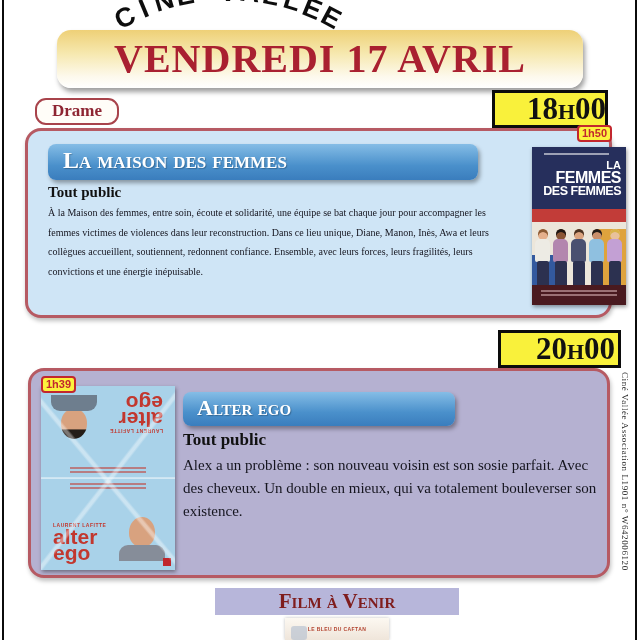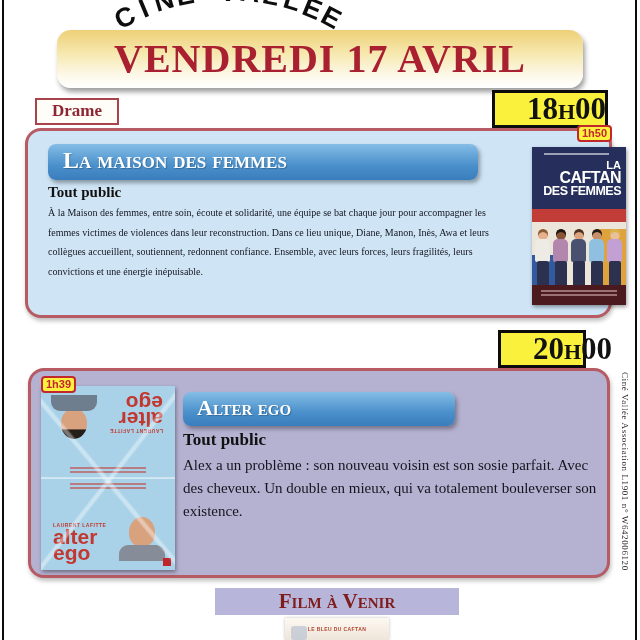--- a/index.html
+++ b/index.html
@@ -13,30 +13,30 @@
   .arc{position:absolute;left:0;top:0;width:640px;height:46px;font-family:"Liberation Sans",sans-serif;font-weight:bold;font-size:27px;color:#0d0d0d;}
   .arc span{position:absolute;}
 
   
   .banner{position:absolute;left:57px;top:30px;width:526px;height:58px;border-radius:14px;
     background:linear-gradient(#eed077 0%,#f6e8ae 40%,#fdf9ec 80%,#ffffff 100%);
     box-shadow:2px 4px 5px rgba(0,0,0,.38);}
   .banner-text{font-weight:bold;font-size:40px;color:#a92030;text-align:center;line-height:57px;letter-spacing:1px;}
 
   
-  .tab{position:absolute;background:#fffdf8;border:2px solid #a8434b;border-radius:0;
+  .tab{position:absolute;background:#fffdf8;border:2px solid #a8434b;border-radius:11px;
     padding:1px 15px 2px;font-weight:bold;font-size:17px;color:#8e2532;}
   .tab1{left:35px;top:98px;}
   .tab2{left:35px;top:336px;}
 
   
   .time{position:absolute;background:#f9f13b;border:3px solid #0c0c0c;box-sizing:border-box;
     font-weight:bold;font-variant:small-caps;color:#111;text-align:center;padding-left:32px;}
   .time1{left:492px;top:90px;width:116px;height:38px;font-size:31px;line-height:31px;}
-  .time2{left:498px;top:330px;width:88px;height:38px;font-size:31px;line-height:31px;}
+  .time2{left:498px;top:330px;width:123px;height:38px;font-size:31px;line-height:31px;}
 
   
   .card{position:absolute;border:3px solid #b65a63;border-radius:16px;box-sizing:border-box;
     box-shadow:1px 3px 4px rgba(0,0,0,.25);}
   .card1{left:25px;top:128px;width:587px;height:190px;background:#cfe5f6;}
   .card2{left:28px;top:368px;width:582px;height:210px;background:#b5b1d1;}
 
   .tbar{position:absolute;border-radius:8px;box-sizing:border-box;
     background:linear-gradient(#85bde6,#4a90cb 60%,#3a7dbd);
     box-shadow:2px 3px 4px rgba(0,0,0,.35);
@@ -155,21 +155,21 @@
   <div class="card card1">
     <div class="dur dur1">1h50</div>
     <div class="tbar tbar1">La maison des femmes</div>
     <div class="audience aud1">Tout public</div>
     <div class="syn syn1">À la Maison des femmes, entre soin, écoute et solidarité, une équipe se bat chaque jour pour accompagner les femmes victimes de violences dans leur reconstruction. Dans ce lieu unique, Diane, Manon, Inès, Awa et leurs collègues accueillent, soutiennent, redonnent confiance. Ensemble, avec leurs forces, leurs fragilités, leurs convictions et une énergie inépuisable.</div>
 
     <div class="poster1">
       <div class="p1-top">
         <div class="p1-credit"></div>
         <div class="p1-t1">LA</div>
-        <div class="p1-t2">CAFTAN</div>
+        <div class="p1-t2">FEMMES</div>
         <div class="p1-t3">DES FEMMES</div>
       </div>
       <div class="p1-photo">
         <div class="p1-red"></div>
         <div class="p1-yellow"></div>
         <div class="p1-blue"></div>
         <div class="p1-people">
           <div class="pers pA">
               <i class="head"></i>
               <i class="torso"></i>

